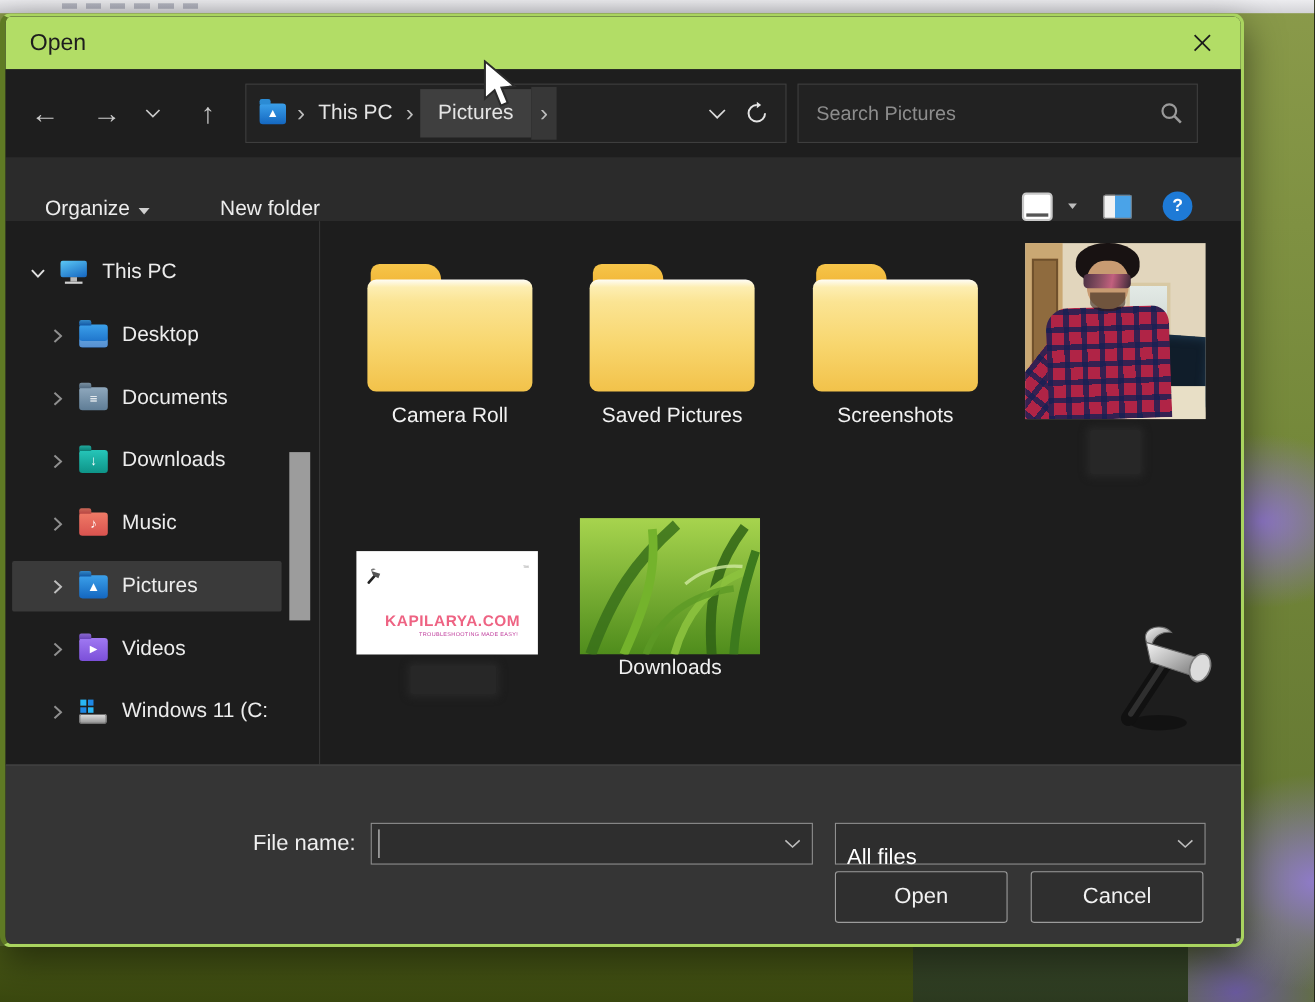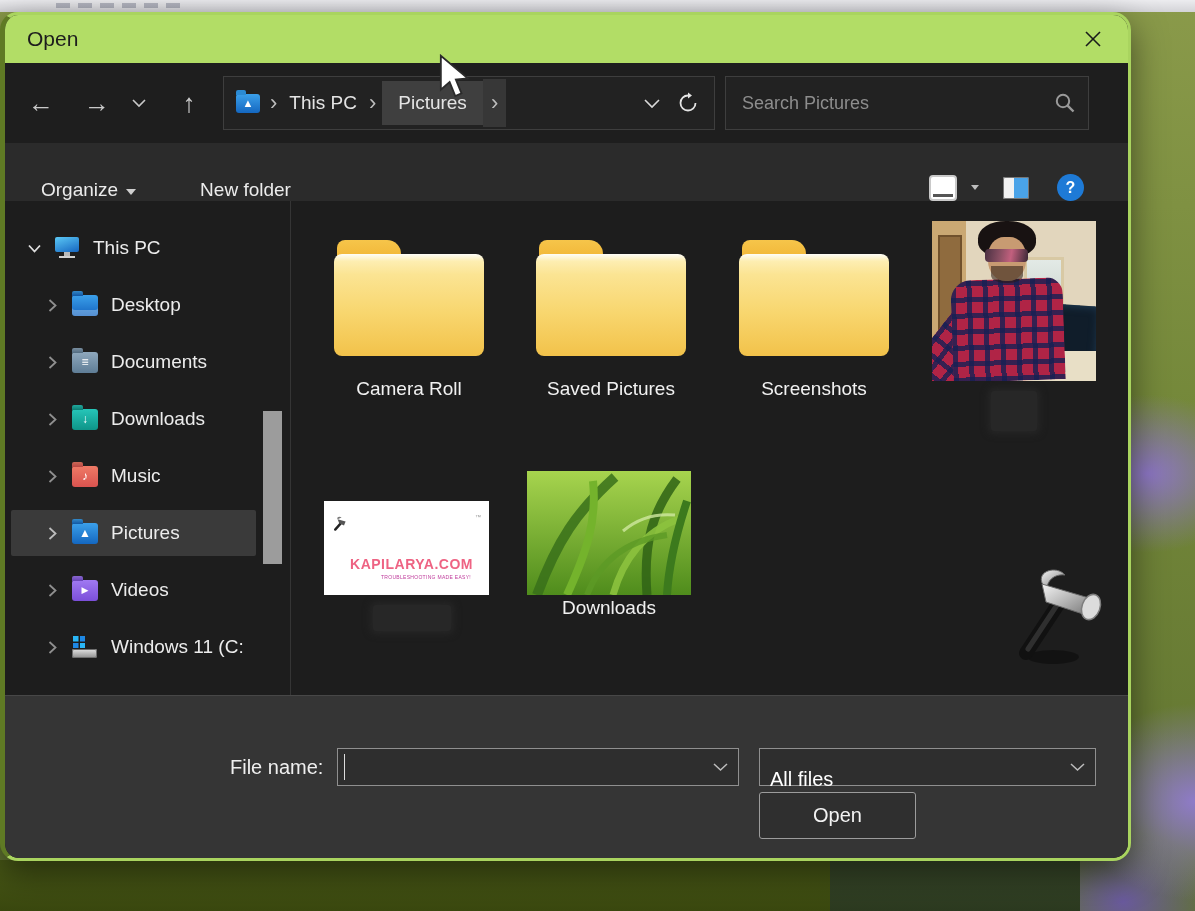--- a/index.html
+++ b/index.html
@@ -15,21 +15,21 @@
   .desk-bottom-mid{position:absolute;left:830px;bottom:0;width:250px;height:51px;
     background:linear-gradient(180deg,#39492a,#2c3a20);}
   .top-strip{position:absolute;left:0;top:0;width:1195px;height:12px;
     background:linear-gradient(180deg,#ececef,#d3d3d7);}
   .top-strip::after{content:"";position:absolute;left:56px;top:3px;width:130px;height:5px;
     background:repeating-linear-gradient(90deg,rgba(80,85,110,.35) 0 14px,transparent 14px 22px);}
 
   
   .dialog{position:absolute;left:0;top:12px;width:1131px;height:849px;box-sizing:border-box;
     background:#1f1f1f;border:3px solid #a9d45f;border-left:5px solid #5f7a24;
-    border-radius:18px;overflow:hidden;box-shadow:0 12px 34px rgba(0,0,0,.5);color:#e8e8e8;}
+    border-radius:10px;overflow:hidden;box-shadow:0 12px 34px rgba(0,0,0,.5);color:#e8e8e8;}
   .titlebar{height:48px;background:#b2dd66;display:flex;align-items:center;padding:0 18px 0 22px;}
   .title-text{font-size:21px;color:#1d1d1d;}
   .close-btn{margin-left:auto;width:34px;height:34px;display:flex;align-items:center;justify-content:center;cursor:default;}
 
   
   .navbar{height:80px;display:flex;align-items:center;background:#1e1e1e;}
   .navbtn{width:40px;height:40px;display:flex;align-items:center;justify-content:center;
     color:#c9c9c9;font-size:26px;line-height:1;}
   .nb-back{margin-left:16px;} .nb-fwd{margin-left:16px;} .nb-chev{margin-left:8px;width:28px;} .nb-up{margin-left:16px;}
   .addressbar{margin-left:14px;width:492px;height:54px;box-sizing:border-box;border:1px solid #3e3e3e;
@@ -100,21 +100,21 @@
   .bc-pics .g{font-size:11px;color:#fff;line-height:1;}
 
   
   .filearea{flex:1;position:relative;}
   .file-tile{position:absolute;width:170px;display:flex;flex-direction:column;align-items:center;}
   .folder-lg{position:relative;width:150px;height:116px;}
   .folder-lg::before{content:"";position:absolute;left:3px;top:0;width:64px;height:28px;border-radius:8px 14px 0 0;
     background:linear-gradient(180deg,#f6c54a,#efaf2e);}
   .folder-lg::after{content:"";position:absolute;left:0;top:14px;width:150px;height:102px;border-radius:8px;
     background:linear-gradient(180deg,#fefdf8 0%,#fdeeb2 7%,#fbe493 20%,#f8d66e 58%,#f2c24a 100%);}
-  .tile-label{margin-top:22px;font-size:19px;color:#f1f1f1;text-align:center;}
+  .tile-label{margin-top:12px;font-size:19px;color:#f1f1f1;text-align:center;}
   .img-label{position:absolute;font-size:19px;color:#f1f1f1;text-align:center;}
   .redacted{position:absolute;background:#272727;border-radius:3px;box-shadow:0 0 7px 3px rgba(39,39,39,.95);}
 
   
   .photo-thumb{position:absolute;left:641px;top:20px;width:164px;height:160px;overflow:hidden;background:#e2d6bd;}
   .photo-thumb div{position:absolute;}
   .p-wall{left:0;top:0;width:34px;height:160px;background:#caa873;}
   .p-door{left:6px;top:14px;width:24px;height:122px;background:#8f6b3e;box-shadow:inset 0 0 0 2px #70512c;}
   .p-mirror{left:92px;top:36px;width:34px;height:58px;background:linear-gradient(#e3eae6,#c6cfc9);border:3px solid #d8c9a4;}
   .p-tv{left:114px;top:84px;width:52px;height:68px;background:#101d2a;transform:rotate(4deg);
@@ -434,20 +434,21 @@
           <polyline points="1,2 7.5,8 14,2" fill="none" stroke="#bdbdbd" stroke-width="1.5"></polyline>
         </svg>
       </div>
       <div class="type-select">
         <span class="sel-text">All files</span>
         <svg width="15" height="10" viewBox="0 0 15 10">
           <polyline points="1,2 7.5,8 14,2" fill="none" stroke="#bdbdbd" stroke-width="1.5"></polyline>
         </svg>
       </div>
       <button class="btn btn-open">Open</button>
+      <button class="btn btn-cancel">Cancel</button>
       <span class="grip"></span>
     </div>
   </div>
 
   <svg class="cursor" width="34" height="46" viewBox="0 0 24 32">
     <path d="M2 1 L2 25 L8.2 19.6 L12.2 29.5 L16.6 27.5 L12.6 17.8 L21 17 Z" fill="#fff" stroke="#2b2b2b" stroke-width="1.3"></path>
   </svg>
 </div>
 
 </body></html>

